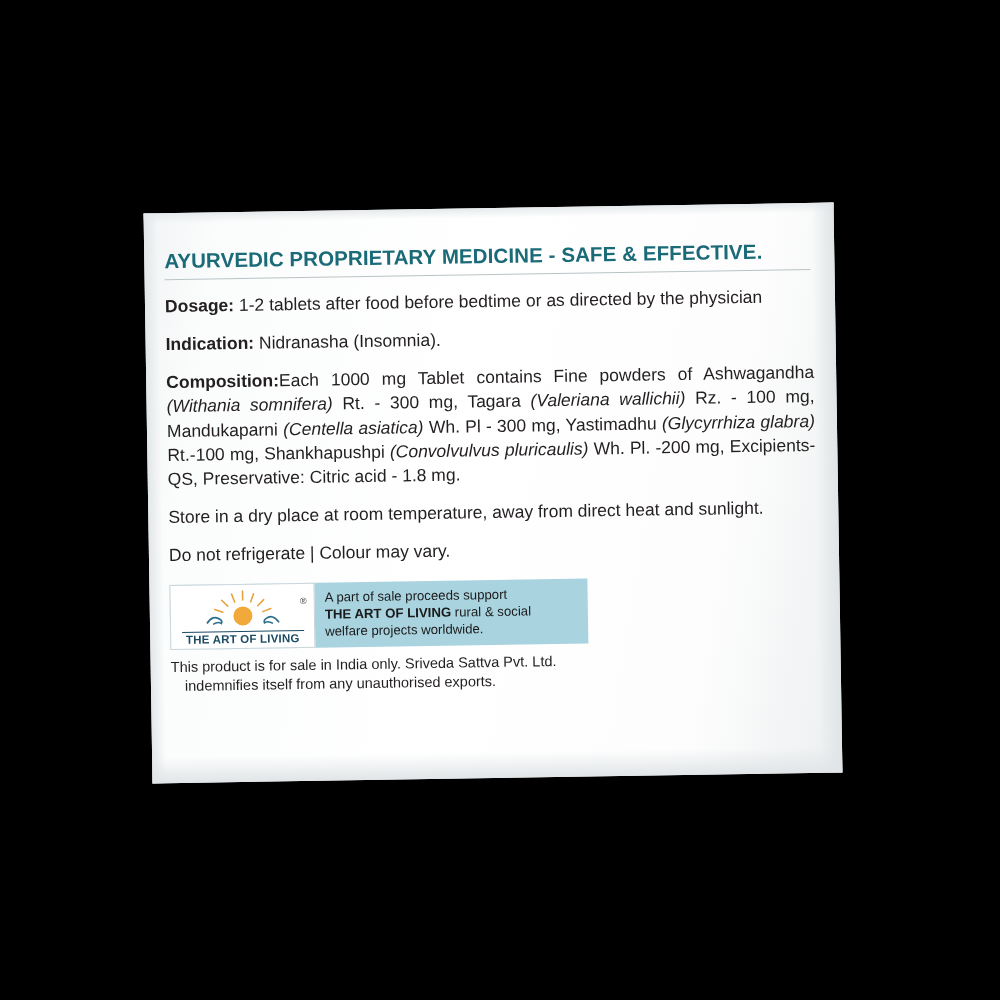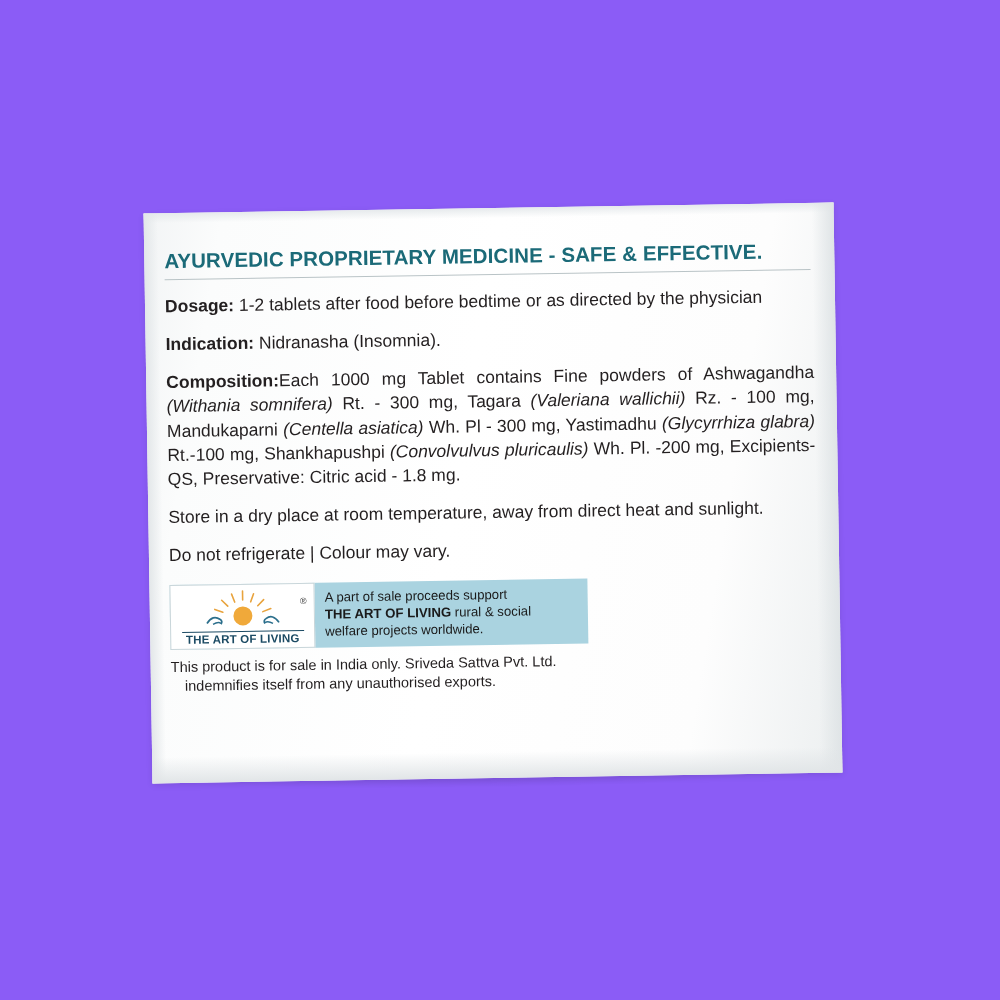--- a/index.html
+++ b/index.html
@@ -12,21 +12,21 @@
   }
   body {
     font-family: "Liberation Sans", sans-serif;
     -webkit-font-smoothing: antialiased;
   }
 
   .scene {
     position: relative;
     width: 1000px;
     height: 1000px;
-    background: #8b5cf6;
+    background: #000000;
   }
 
   
   .box {
     position: absolute;
     left: 148px;
     top: 208px;
     width: 690px;
     height: 570px;
     background: linear-gradient(100deg, #f2f4f5 0%, #fbfcfc 10%, #ffffff 45%, #fdfdfd 80%, #eceff0 100%);

